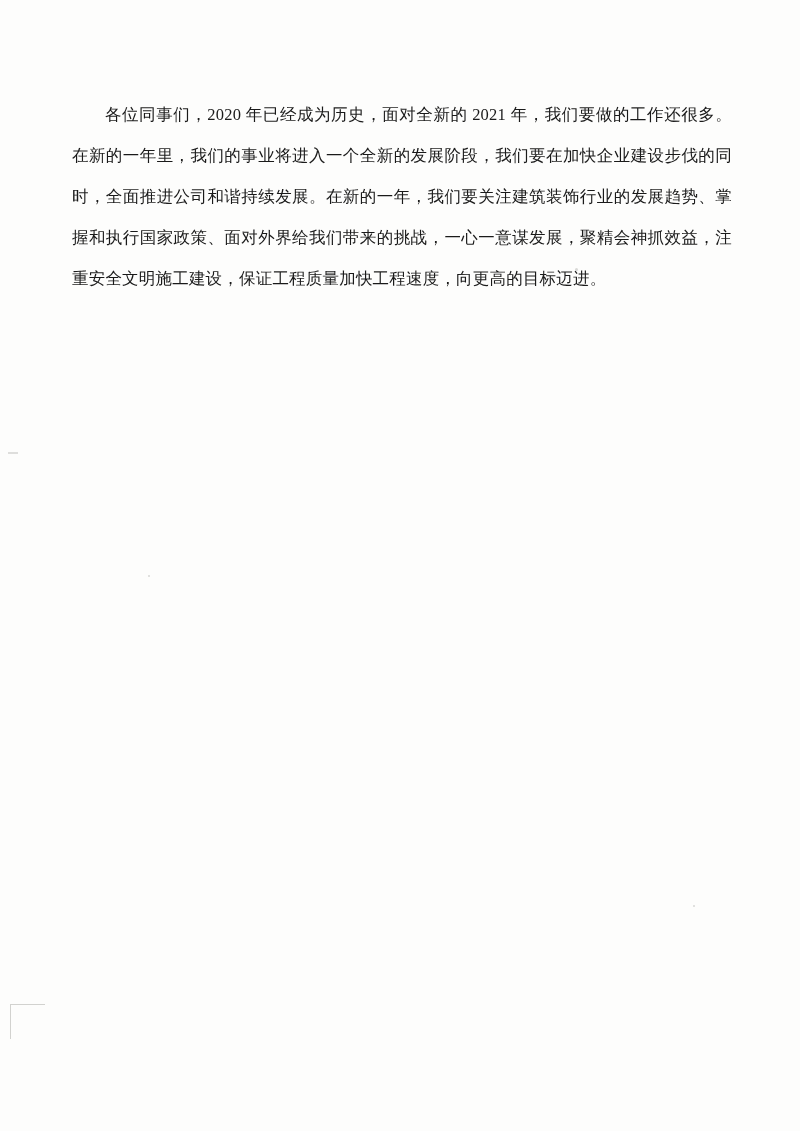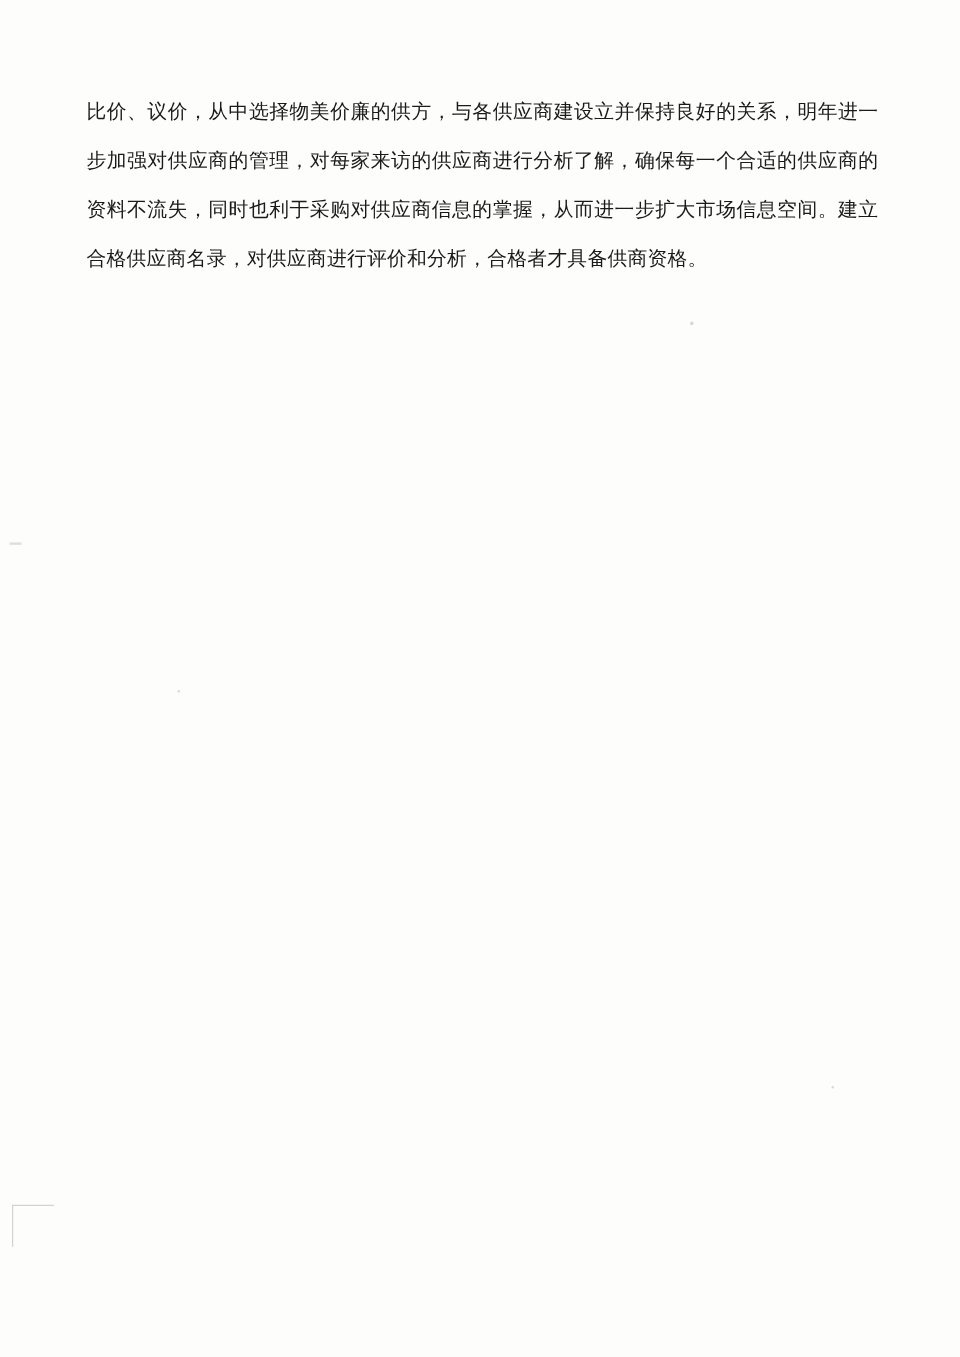--- a/index.html
+++ b/index.html
@@ -82,17 +82,17 @@
 <div class="page">
   <div class="page-inner">
 
     <div class="edge-mark" style="left:8px; top:452px; width:10px; height:2px;"></div>
     <div class="corner-mark" style="left:10px; top:1004px; width:34px; height:34px;"></div>
     <div class="speck" style="left:575px; top:268px; width:3px; height:3px;"></div>
     <div class="speck" style="left:148px; top:575px; width:2px; height:2px;"></div>
     <div class="speck" style="left:693px; top:905px; width:2px; height:2px;"></div>
 
     <div class="doc-body">
-      <p class="para">比价、议价，从中选择物美价廉的供方，与各供应商建设立并保持良好的关系，明年进一步加强对供应商的管理，对每家来访的供应商进行分析了解，确保每一个合适的供应商的资料不流失，同时也利于采购对供应商信息的掌握，从而进一步扩大市场信息空间。建立合格供应商名录，对供应商进行评价和分析，合格者才具备供商资格。</p>
+      <p class="para indent gap">各位同事们，2020 年已经成为历史，面对全新的 2021 年，我们要做的工作还很多。在新的一年里，我们的事业将进入一个全新的发展阶段，我们要在加快企业建设步伐的同时，全面推进公司和谐持续发展。在新的一年，我们要关注建筑装饰行业的发展趋势、掌握和执行国家政策、面对外界给我们带来的挑战，一心一意谋发展，聚精会神抓效益，注重安全文明施工建设，保证工程质量加快工程速度，向更高的目标迈进。</p>
     </div>
 
   </div>
 </div>
 
 </body></html>

